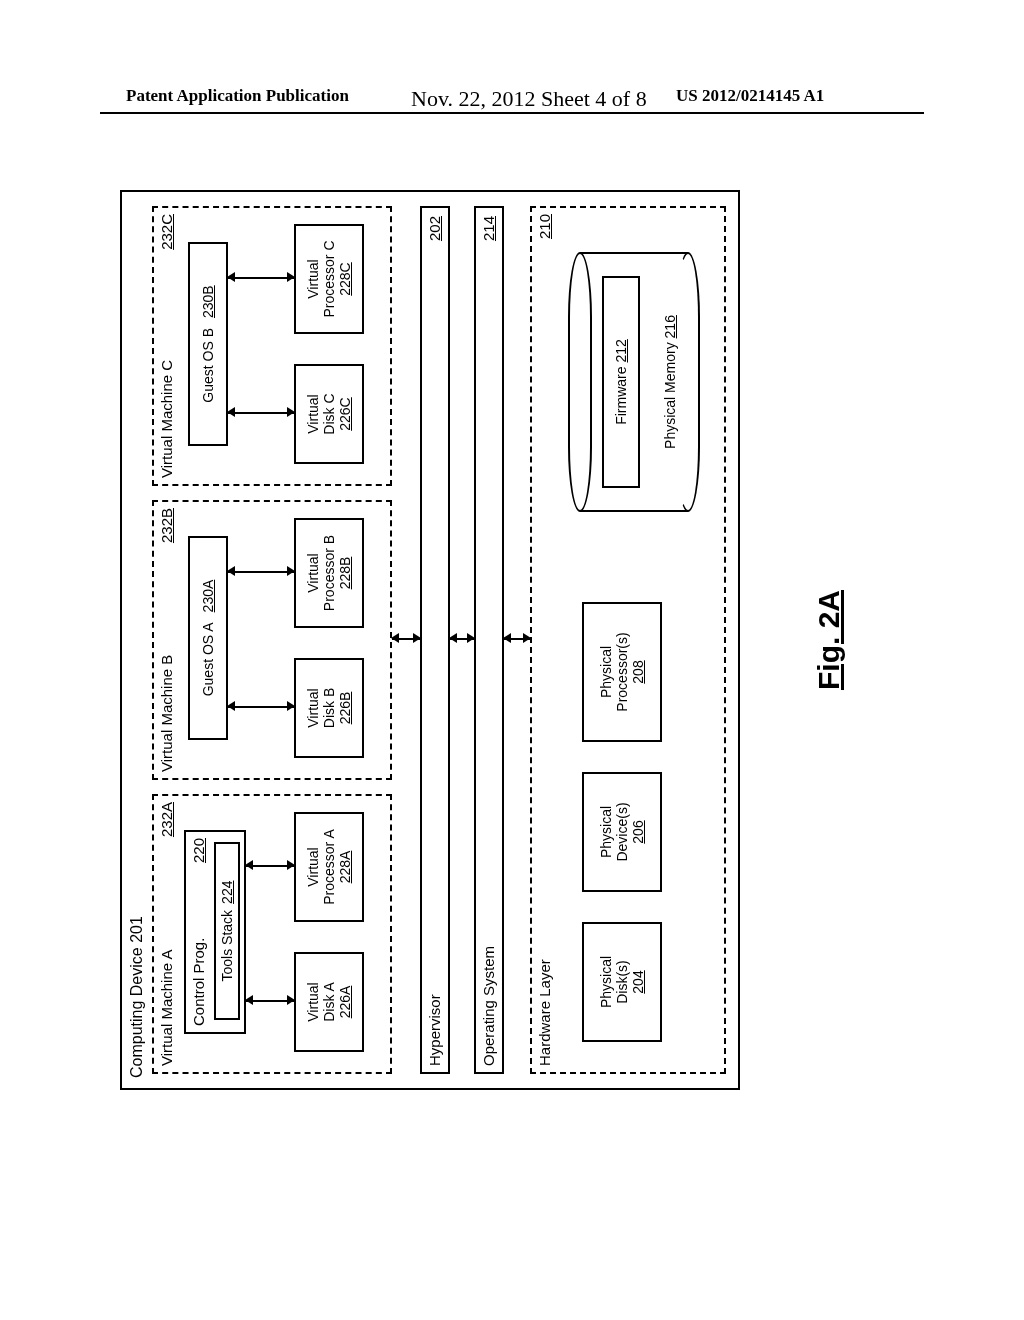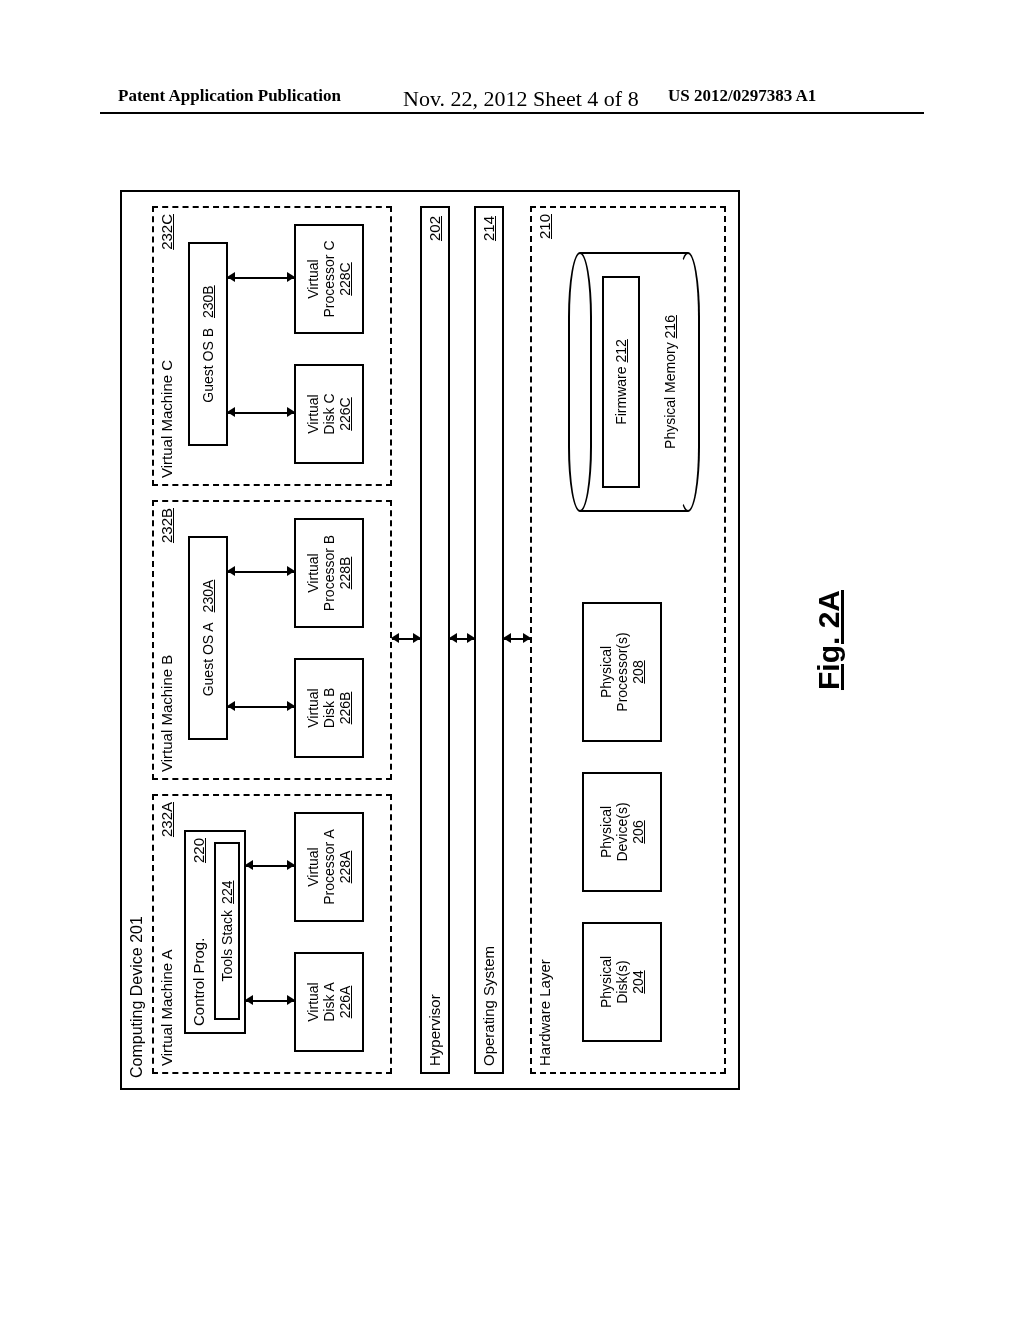--- a/index.html
+++ b/index.html
@@ -11,21 +11,21 @@
   }
   .page {
     width: 1024px;
     height: 1320px;
     position: relative;
     box-sizing: border-box;
   }
   .header {
     position: absolute;
     top: 86px;
-    left: 8px;
+    left: 16px;
     right: 0;
     height: 24px;
   }
   .header .left {
     position: absolute;
     left: 110px;
     font-weight: bold;
     font-size: 17px;
   }
   .header .center {
@@ -192,21 +192,21 @@
   }
 </style>
 </head>
 <body>
 
 <div class="page">
 
   <div class="header">
     <span class="left">Patent Application Publication</span>
     <span class="center">Nov. 22, 2012  Sheet 4 of 8</span>
-    <span class="right">US 2012/0297383 A1</span>
+    <span class="right">US 2012/0214145 A1</span>
   </div>
   <div class="header-rule"></div>
 
   <div class="stage-wrap">
     <div class="stage">
 
       <div class="outer">
         <div class="outer-title">Computing Device 201</div>
 
         <div class="dashed" style="left:14px; top:30px; width:280px; height:240px;">

